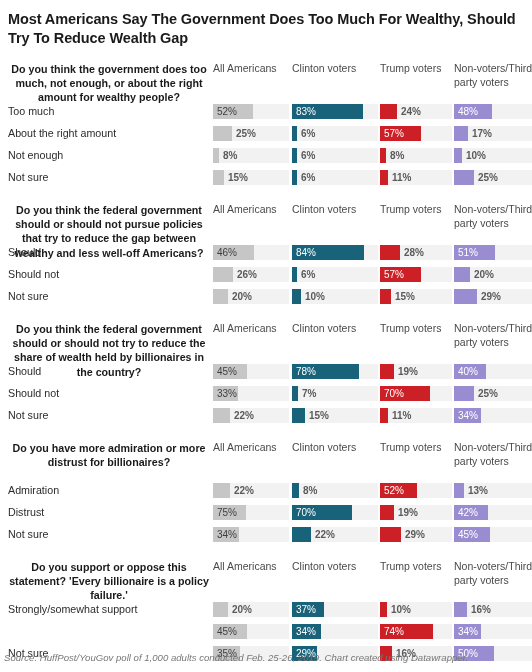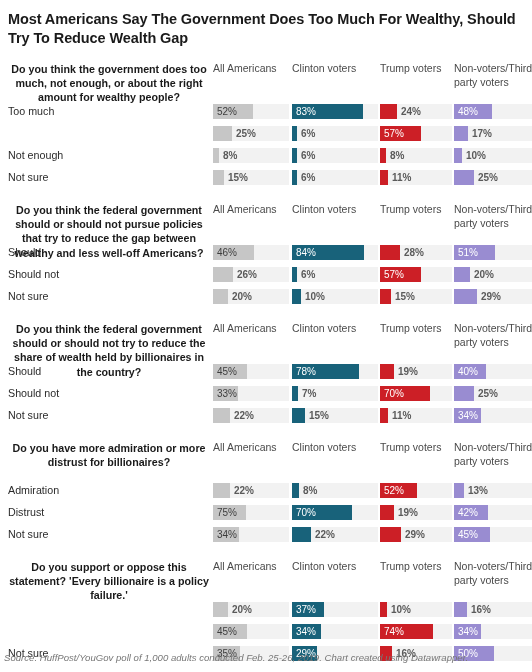--- a/index.html
+++ b/index.html
@@ -137,20 +137,21 @@
             <div class="track t3">
               <div class="bar" style="width: 17px; background: rgb(204, 31, 38);"></div>
               <div class="val outside" style="left: 21px;">24%</div>
             </div>
             <div class="track t4">
               <div class="bar" style="width: 38px; background: rgb(153, 140, 209);"></div>
               <div class="val inside">48%</div>
             </div>
           </div>
           <div class="row">
+            <div class="rowlabel">About the right amount</div>
             <div class="track t1">
               <div class="bar" style="width: 19px; background: rgb(198, 198, 198);"></div>
               <div class="val outside" style="left: 23px;">25%</div>
             </div>
             <div class="track t2">
               <div class="bar" style="width: 5px; background: rgb(24, 98, 122);"></div>
               <div class="val outside" style="left: 9px;">6%</div>
             </div>
             <div class="track t3">
               <div class="bar" style="width: 41px; background: rgb(204, 31, 38);"></div>
@@ -408,20 +409,21 @@
       <div class="qblock">
         <div class="colhead-row">
           <div class="colhead c1">All Americans</div>
           <div class="colhead c2">Clinton voters</div>
           <div class="colhead c3">Trump voters</div>
           <div class="colhead c4">Non-voters/Third party voters</div>
           <div class="qtext">Do you support or oppose this statement? 'Every billionaire is a policy failure.'</div>
         </div>
         <div class="rows">
           <div class="row">
+            <div class="rowlabel">Strongly/somewhat support</div>
             <div class="track t1">
               <div class="bar" style="width: 15px; background: rgb(198, 198, 198);"></div>
               <div class="val outside" style="left: 19px;">20%</div>
             </div>
             <div class="track t2">
               <div class="bar" style="width: 32px; background: rgb(24, 98, 122);"></div>
               <div class="val inside">37%</div>
             </div>
             <div class="track t3">
               <div class="bar" style="width: 7px; background: rgb(204, 31, 38);"></div>

